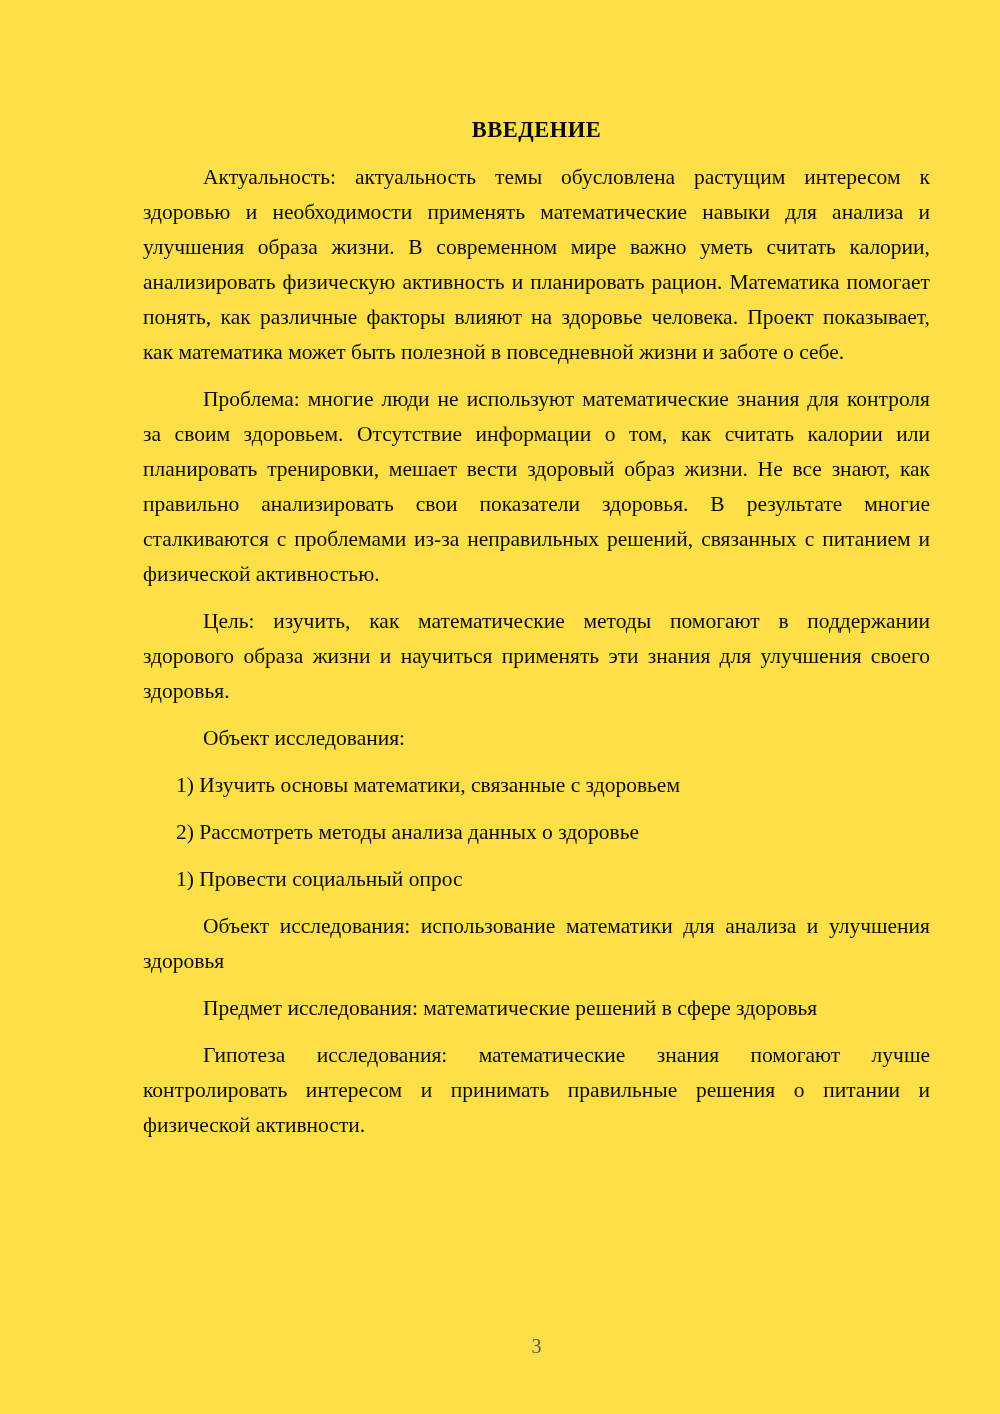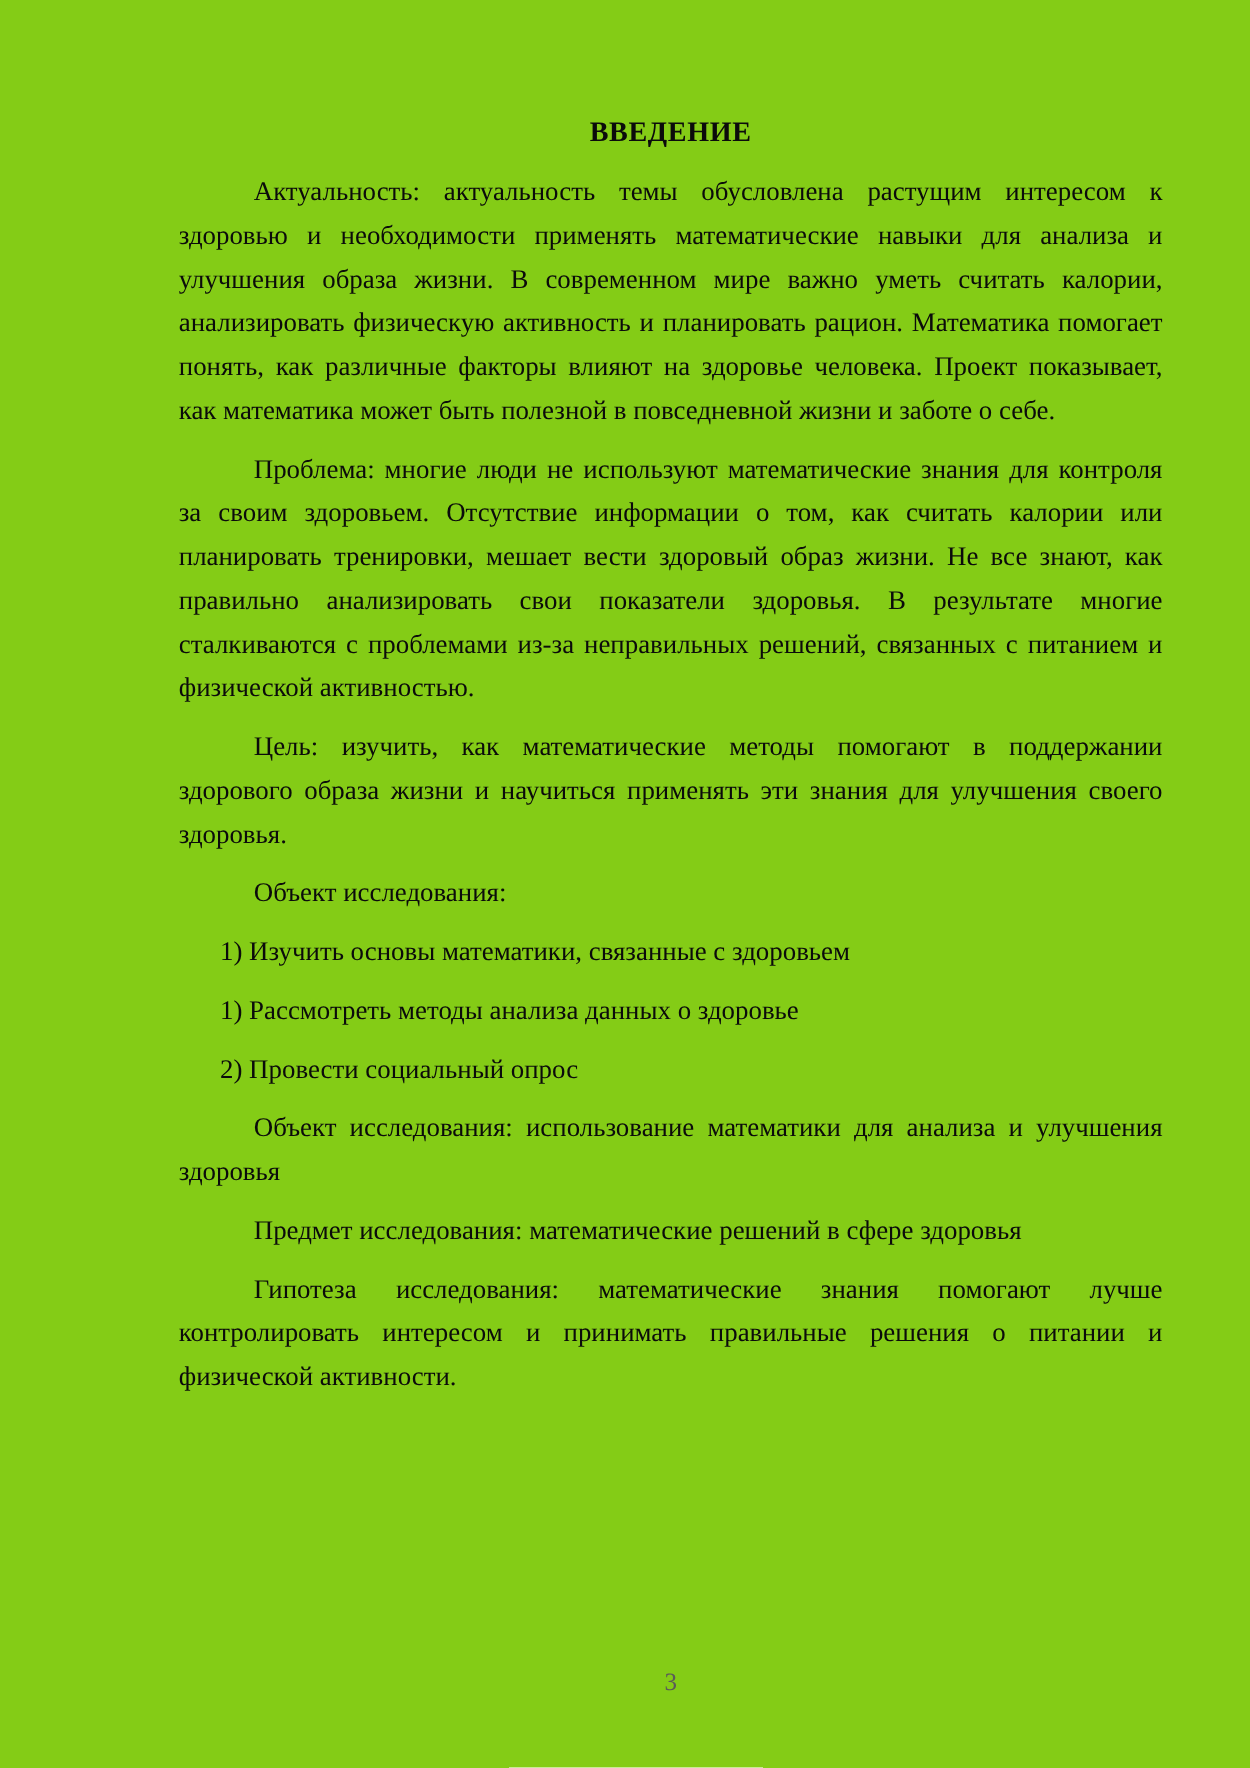--- a/index.html
+++ b/index.html
@@ -6,23 +6,23 @@
   html, body {
     margin: 0;
     padding: 0;
     background: #ffffff;
   }
   .page {
     position: relative;
     width: 1000px;
     height: 1414px;
     margin: 0 auto;
-    background: #84cc16;
+    background: #fde047;
     box-sizing: border-box;
-    padding: 88px 70px 0 143px;
+    padding: 112px 70px 0 143px;
     font-family: "Liberation Serif", "DejaVu Serif", serif;
     font-size: 21.5px;
     line-height: 35px;
     color: #0b0b0b;
     overflow: hidden;
   }
   .doc-title {
     margin: 0 0 13px 0;
     font-size: 22.5px;
     font-weight: bold;
@@ -61,24 +61,24 @@
   <p class="para">Актуальность: актуальность темы обусловлена растущим интересом к здоровью и необходимости применять математические навыки для анализа и улучшения образа жизни. В современном мире важно уметь считать калории, анализировать физическую активность и планировать рацион. Математика помогает понять, как различные факторы влияют на здоровье человека. Проект показывает, как математика может быть полезной в повседневной жизни и заботе о себе.</p>
 
   <p class="para">Проблема: многие люди не используют математические знания для контроля за своим здоровьем. Отсутствие информации о том, как считать калории или планировать тренировки, мешает вести здоровый образ жизни. Не все знают, как правильно анализировать свои показатели здоровья. В результате многие сталкиваются с проблемами из-за неправильных решений, связанных с питанием и физической активностью.</p>
 
   <p class="para">Цель: изучить, как математические методы помогают в поддержании здорового образа жизни и научиться применять эти знания для улучшения своего здоровья.</p>
 
   <p class="para">Объект исследования:</p>
 
   <p class="task">1) Изучить основы математики, связанные с здоровьем</p>
 
-  <p class="task">1) Рассмотреть методы анализа данных о здоровье</p>
+  <p class="task">2) Рассмотреть методы анализа данных о здоровье</p>
 
 
-  <p class="task">2) Провести социальный опрос</p>
+  <p class="task">1) Провести социальный опрос</p>
 
 
   <p class="para">Объект исследования: использование математики для анализа и улучшения здоровья</p>
 
   <p class="para">Предмет исследования: математические решений в сфере здоровья</p>
 
   <p class="para">Гипотеза исследования: математические знания помогают лучше контролировать интересом и принимать правильные решения о питании и физической активности.</p>
 
   <div class="page-number">3</div>
 

